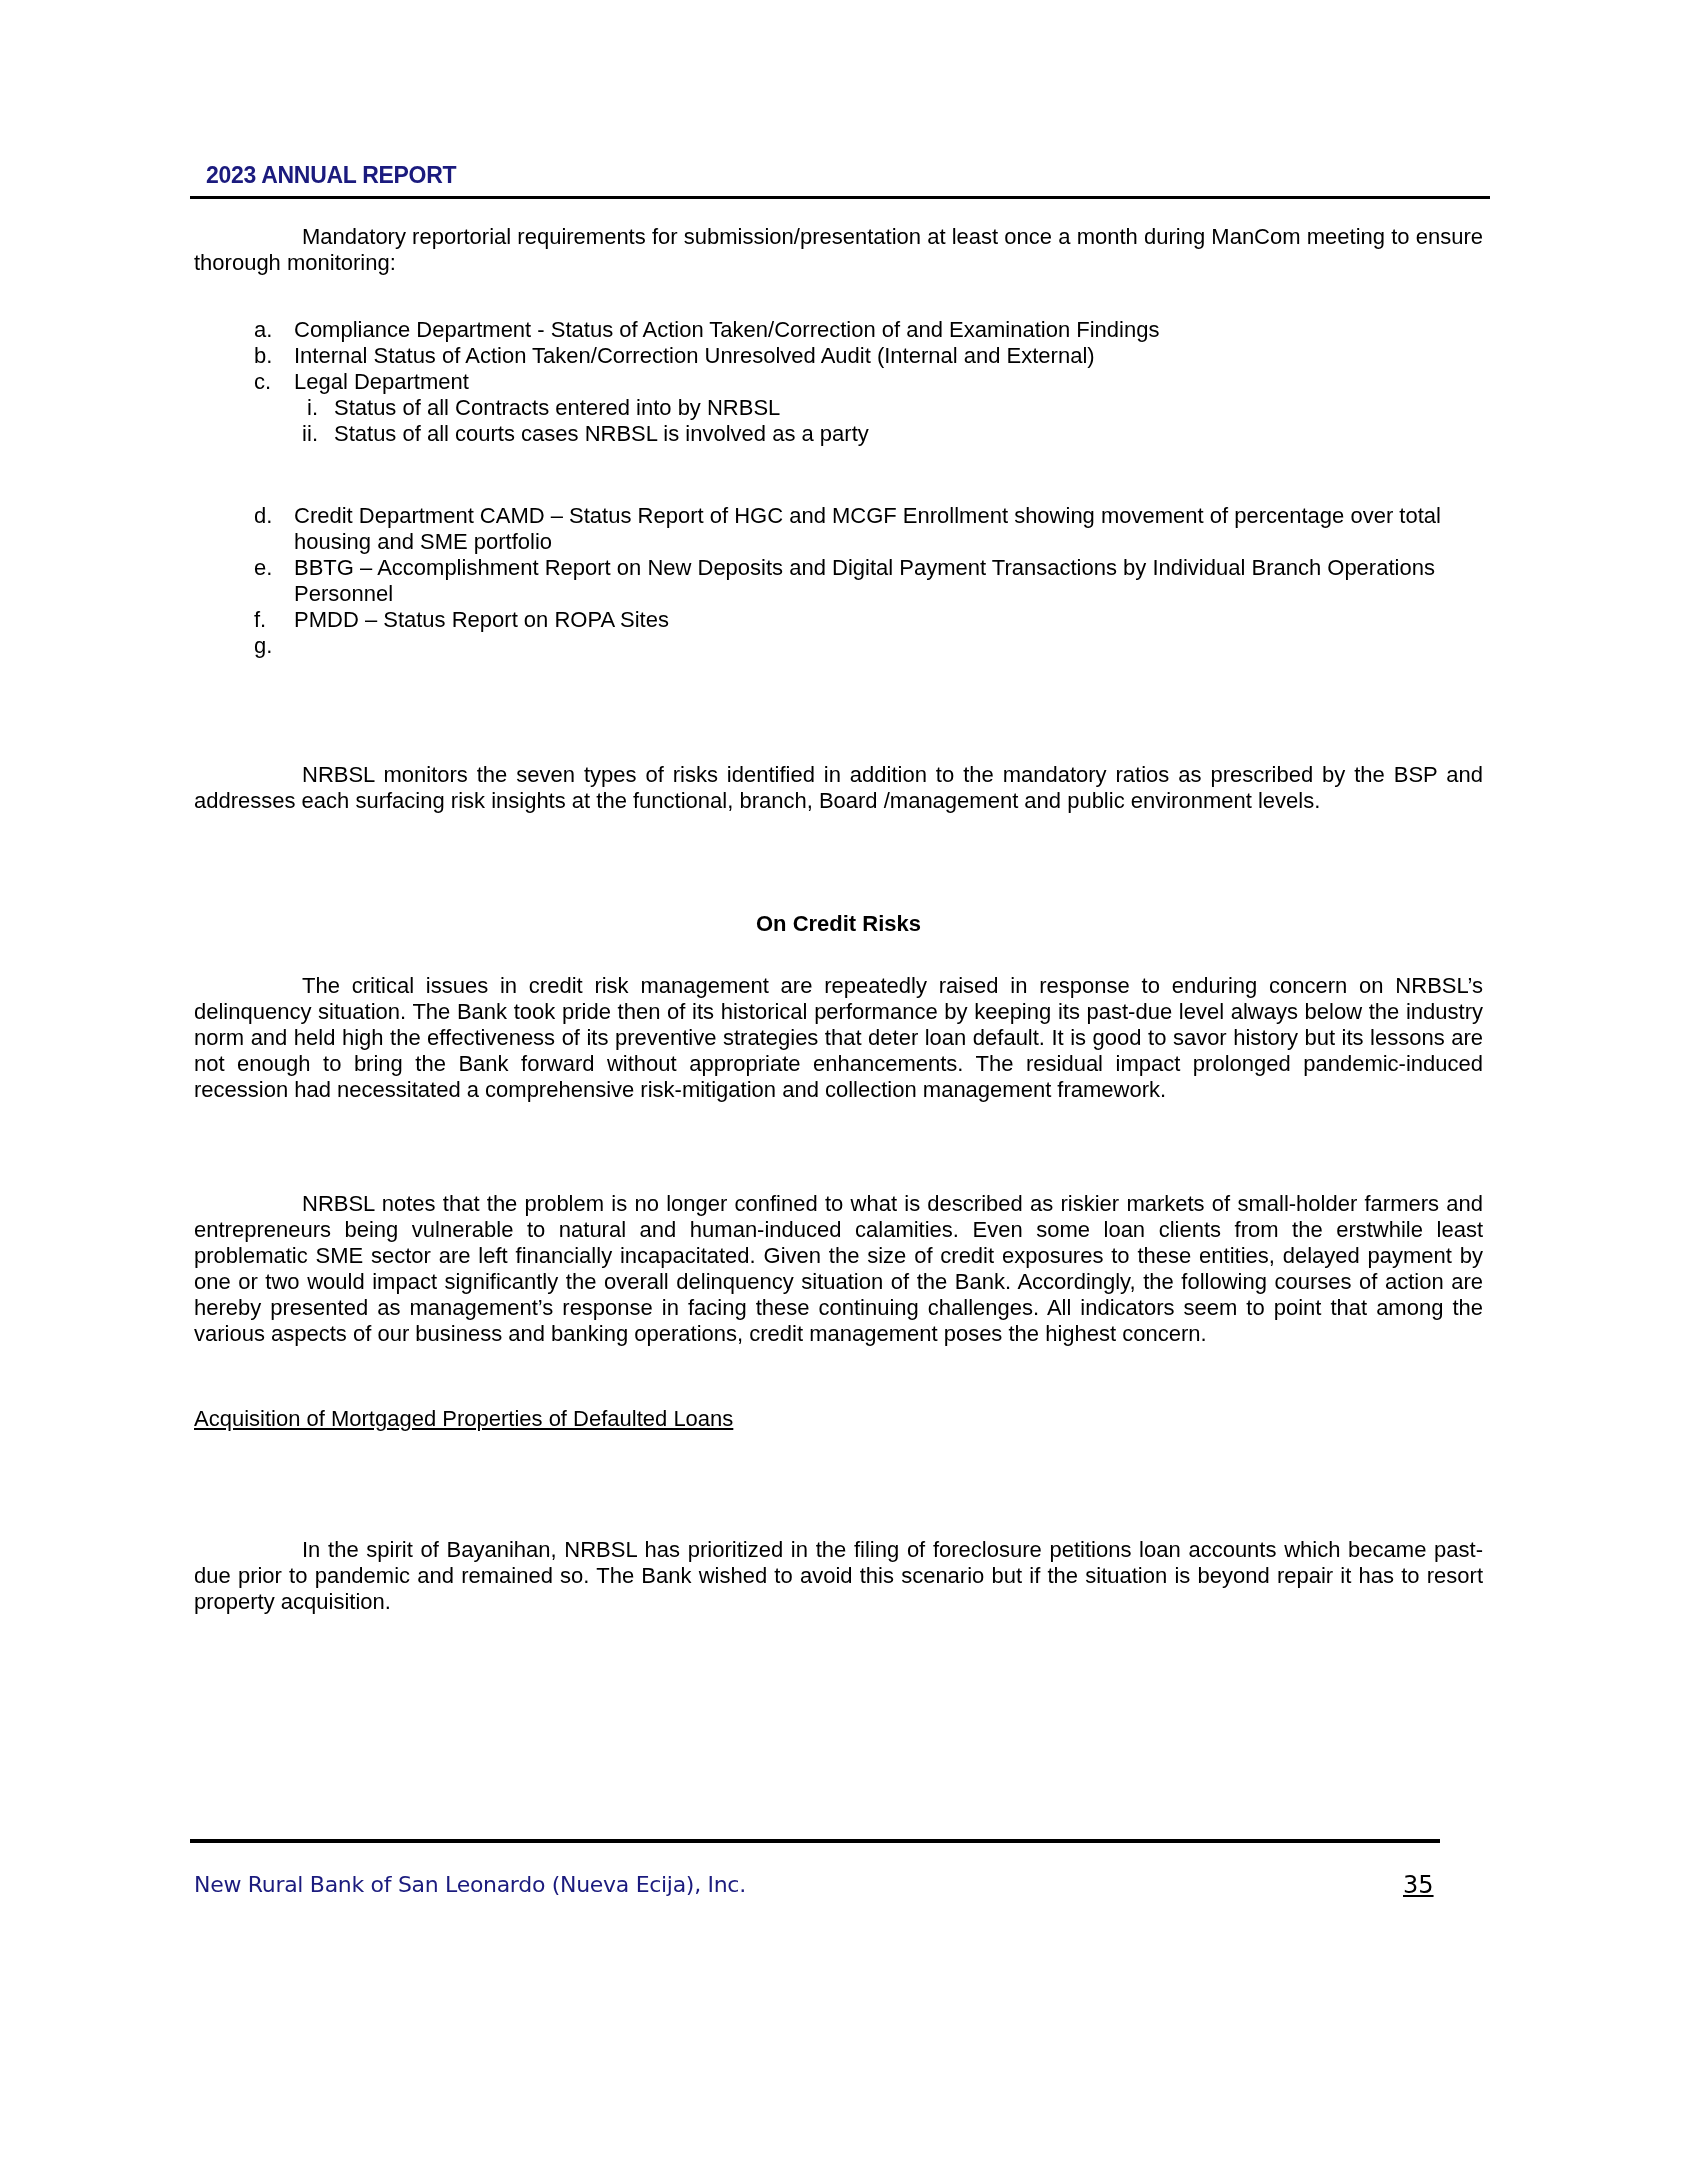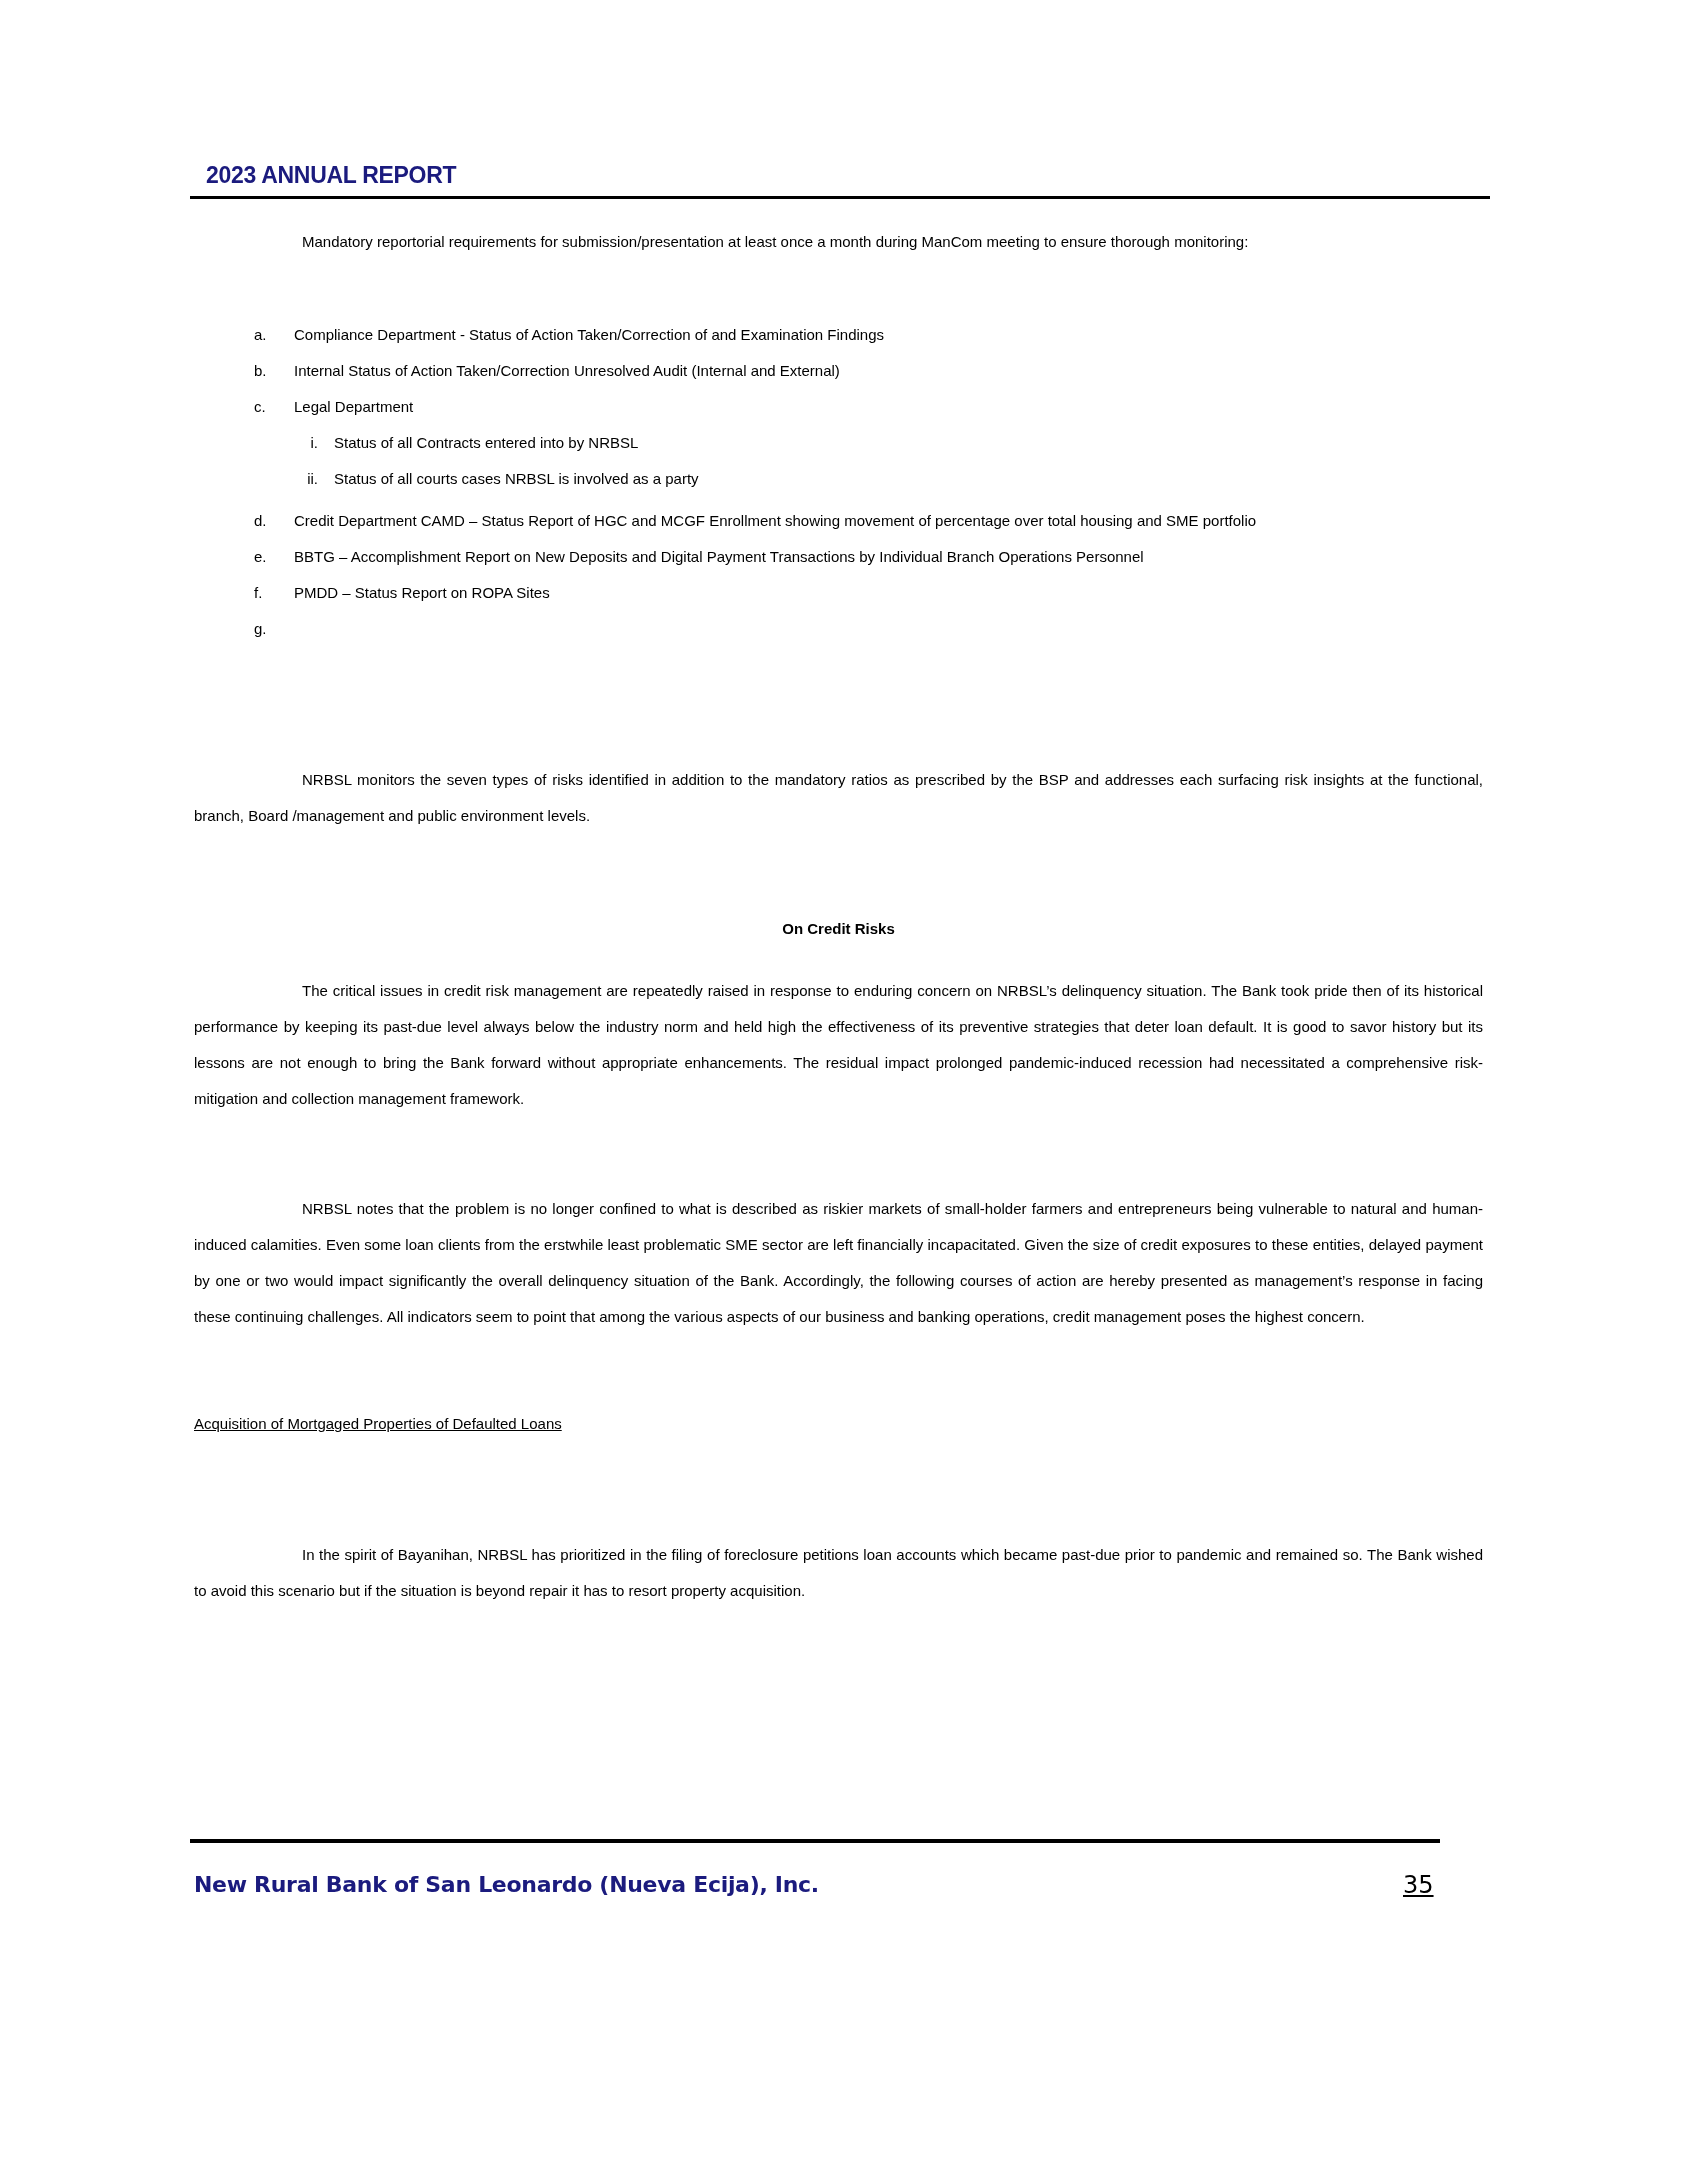--- a/index.html
+++ b/index.html
@@ -4,26 +4,26 @@
 <style>
   html, body { margin: 0; padding: 0; background: #ffffff; }
   body { width: 1683px; height: 2178px; position: relative; overflow: hidden;
          font-family: "Liberation Sans", sans-serif; color: #000; }
   .abs { position: absolute; }
   .hdr-title { left: 206px; top: 161px; font-family: Liberation Sans, sans-serif; font-weight: bold;
                font-size: 23px; color: #1b1b7e; letter-spacing: -0.3px; line-height: 28px; }
   .rule { background: #000; height: 3px; }
   .hdr-rule { left: 190px; top: 196px; width: 1300px; }
   .ftr-rule { left: 190px; top: 1839px; width: 1250px; height: 4px; }
-  .ftr-title { left: 194px; top: 1871px; font-family: "DejaVu Sans", sans-serif; font-weight: bold;
+  .ftr-title { left: 194px; top: 1871px; font-family: "DejaVu Sans", sans-serif; font-weight: normal;
                font-size: 22px; color: #1b1b7e; letter-spacing: -0.3px; line-height: 28px; }
   .ftr-page { left: 1403px; top: 1871px; font-family: "DejaVu Sans", sans-serif; font-size: 24px;
               color: #000; line-height: 28px; text-decoration: underline; }
 
-  .body { left: 194px; width: 1289px; font-size: 15px; line-height: 36px; }
+  .body { left: 194px; width: 1289px; font-size: 22px; line-height: 26px; }
   .para { text-align: justify; text-indent: 108px; margin: 0; }
   .para.last-left { text-align-last: left; }
   .heading { font-weight: bold; margin: 0; }
   .sub-heading { text-decoration: underline; margin: 0; }
   .li { position: relative; padding-left: 100px; }
   .li .mk { position: absolute; left: 60px; width: 30px; }
   .sub { position: relative; padding-left: 140px; }
   .sub .mk { position: absolute; left: 100px; width: 32px; text-align: right; padding-right: 8px; box-sizing: border-box; }
 </style>
 </head>

